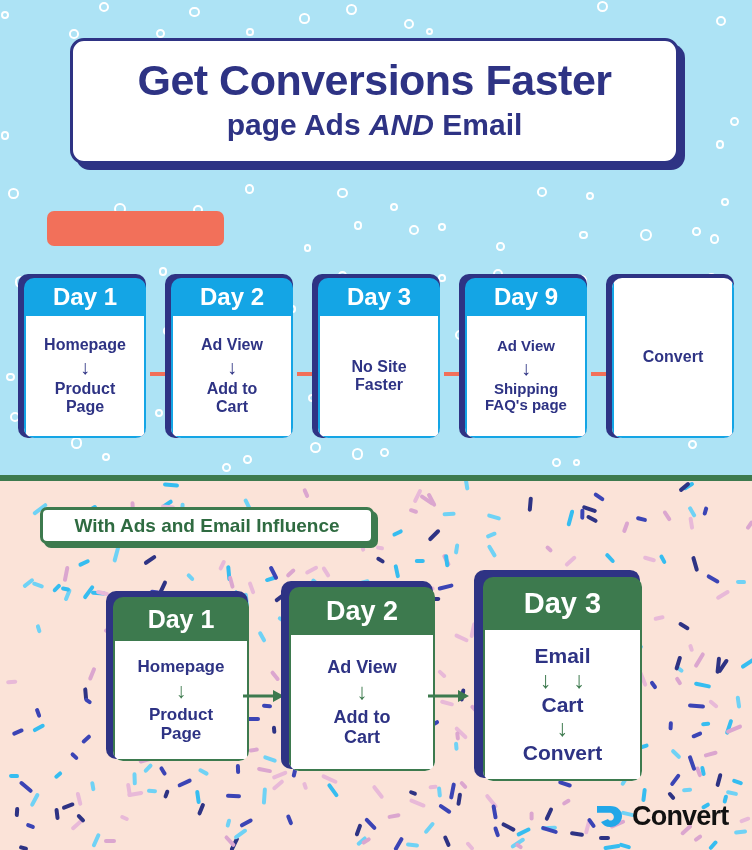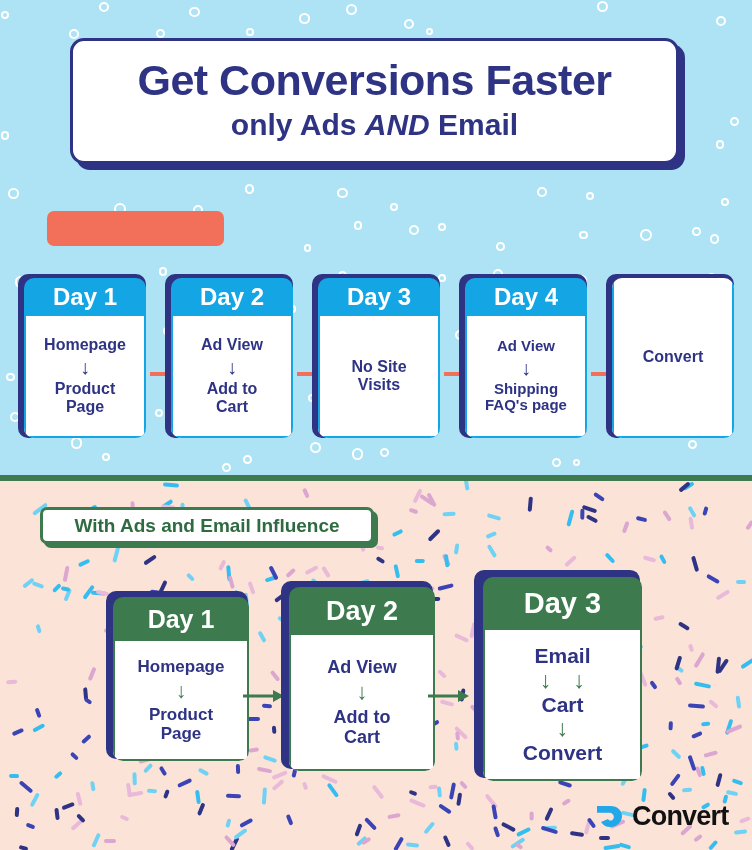--- a/index.html
+++ b/index.html
@@ -656,21 +656,21 @@
       <div class="dash" style="left: 143.4px; top: 284.8px; width: 10.6px; background: rgb(111, 210, 245); transform: rotate(133deg);"></div>
       <div class="dash" style="left: 245.8px; top: 236.2px; width: 14.4px; background: rgb(59, 68, 181); transform: rotate(0deg);"></div>
       <div class="dash" style="left: 248.7px; top: 266.5px; width: 9.8px; background: rgb(219, 166, 207); transform: rotate(172deg);"></div>
       <div class="dash" style="left: 514.6px; top: 363.1px; width: 8.1px; background: rgb(219, 166, 207); transform: rotate(35deg);"></div>
     </div>
   <div class="divider"></div>
 
   <div class="title-shadow"></div>
   <div class="title-box">
     <div class="title-line1">Get Conversions Faster</div>
-    <div class="title-line2"><span>only Ads </span><span class="em">AND</span><span> Email</span></div>
+    <div class="title-line2"><span>page Ads </span><span class="em">AND</span><span> Email</span></div>
   </div>
 
   <div class="badge-shadow badge-ads-shadow"></div>
 
   <div class="card-shadow" style="left:18px; top:274px; width:128px; height:164px;"></div>
   <div class="card card-blue" style="left:24px; top:278px; width:122px; height:160px;">
     <div class="card-head" style="height:38px; font-size:24px;">Day 1</div>
     <div class="card-body" style="font-size:16px;">
       <span class="step">Homepage</span>
       <span class="arrow" style="font-size:20px; margin:3px 0;">↓</span>
@@ -696,31 +696,31 @@
 
   <svg class="conn" style="left:297px; top:366px;" width="32" height="16" viewBox="0 0 32 16">
     <path d="M0 6 H20 V1 L31 8 L20 15 V10 H0 Z" fill="#f2705a"></path>
   </svg>
 
   <div class="card-shadow" style="left:312px; top:274px; width:128px; height:164px;"></div>
   <div class="card card-blue" style="left:318px; top:278px; width:122px; height:160px;">
     <div class="card-head" style="height:38px; font-size:24px;">Day 3</div>
     <div class="card-body" style="font-size:16px;">
       <span class="step">No Site</span>
-      <span class="step">Visits</span>
+      <span class="step">Faster</span>
     </div>
   </div>
 
   <svg class="conn" style="left:444px; top:366px;" width="32" height="16" viewBox="0 0 32 16">
     <path d="M0 6 H20 V1 L31 8 L20 15 V10 H0 Z" fill="#f2705a"></path>
   </svg>
 
   <div class="card-shadow" style="left:459px; top:274px; width:128px; height:164px;"></div>
   <div class="card card-blue" style="left:465px; top:278px; width:122px; height:160px;">
-    <div class="card-head" style="height:38px; font-size:24px;">Day 4</div>
+    <div class="card-head" style="height:38px; font-size:24px;">Day 9</div>
     <div class="card-body" style="font-size:15px;">
       <span class="step">Ad View</span>
       <span class="arrow" style="font-size:20px; margin:3px 0;">↓</span>
       <span class="step">Shipping</span>
       <span class="step">FAQ's page</span>
     </div>
   </div>
 
   <svg class="conn" style="left:591px; top:366px;" width="32" height="16" viewBox="0 0 32 16">
     <path d="M0 6 H20 V1 L31 8 L20 15 V10 H0 Z" fill="#f2705a"></path>

